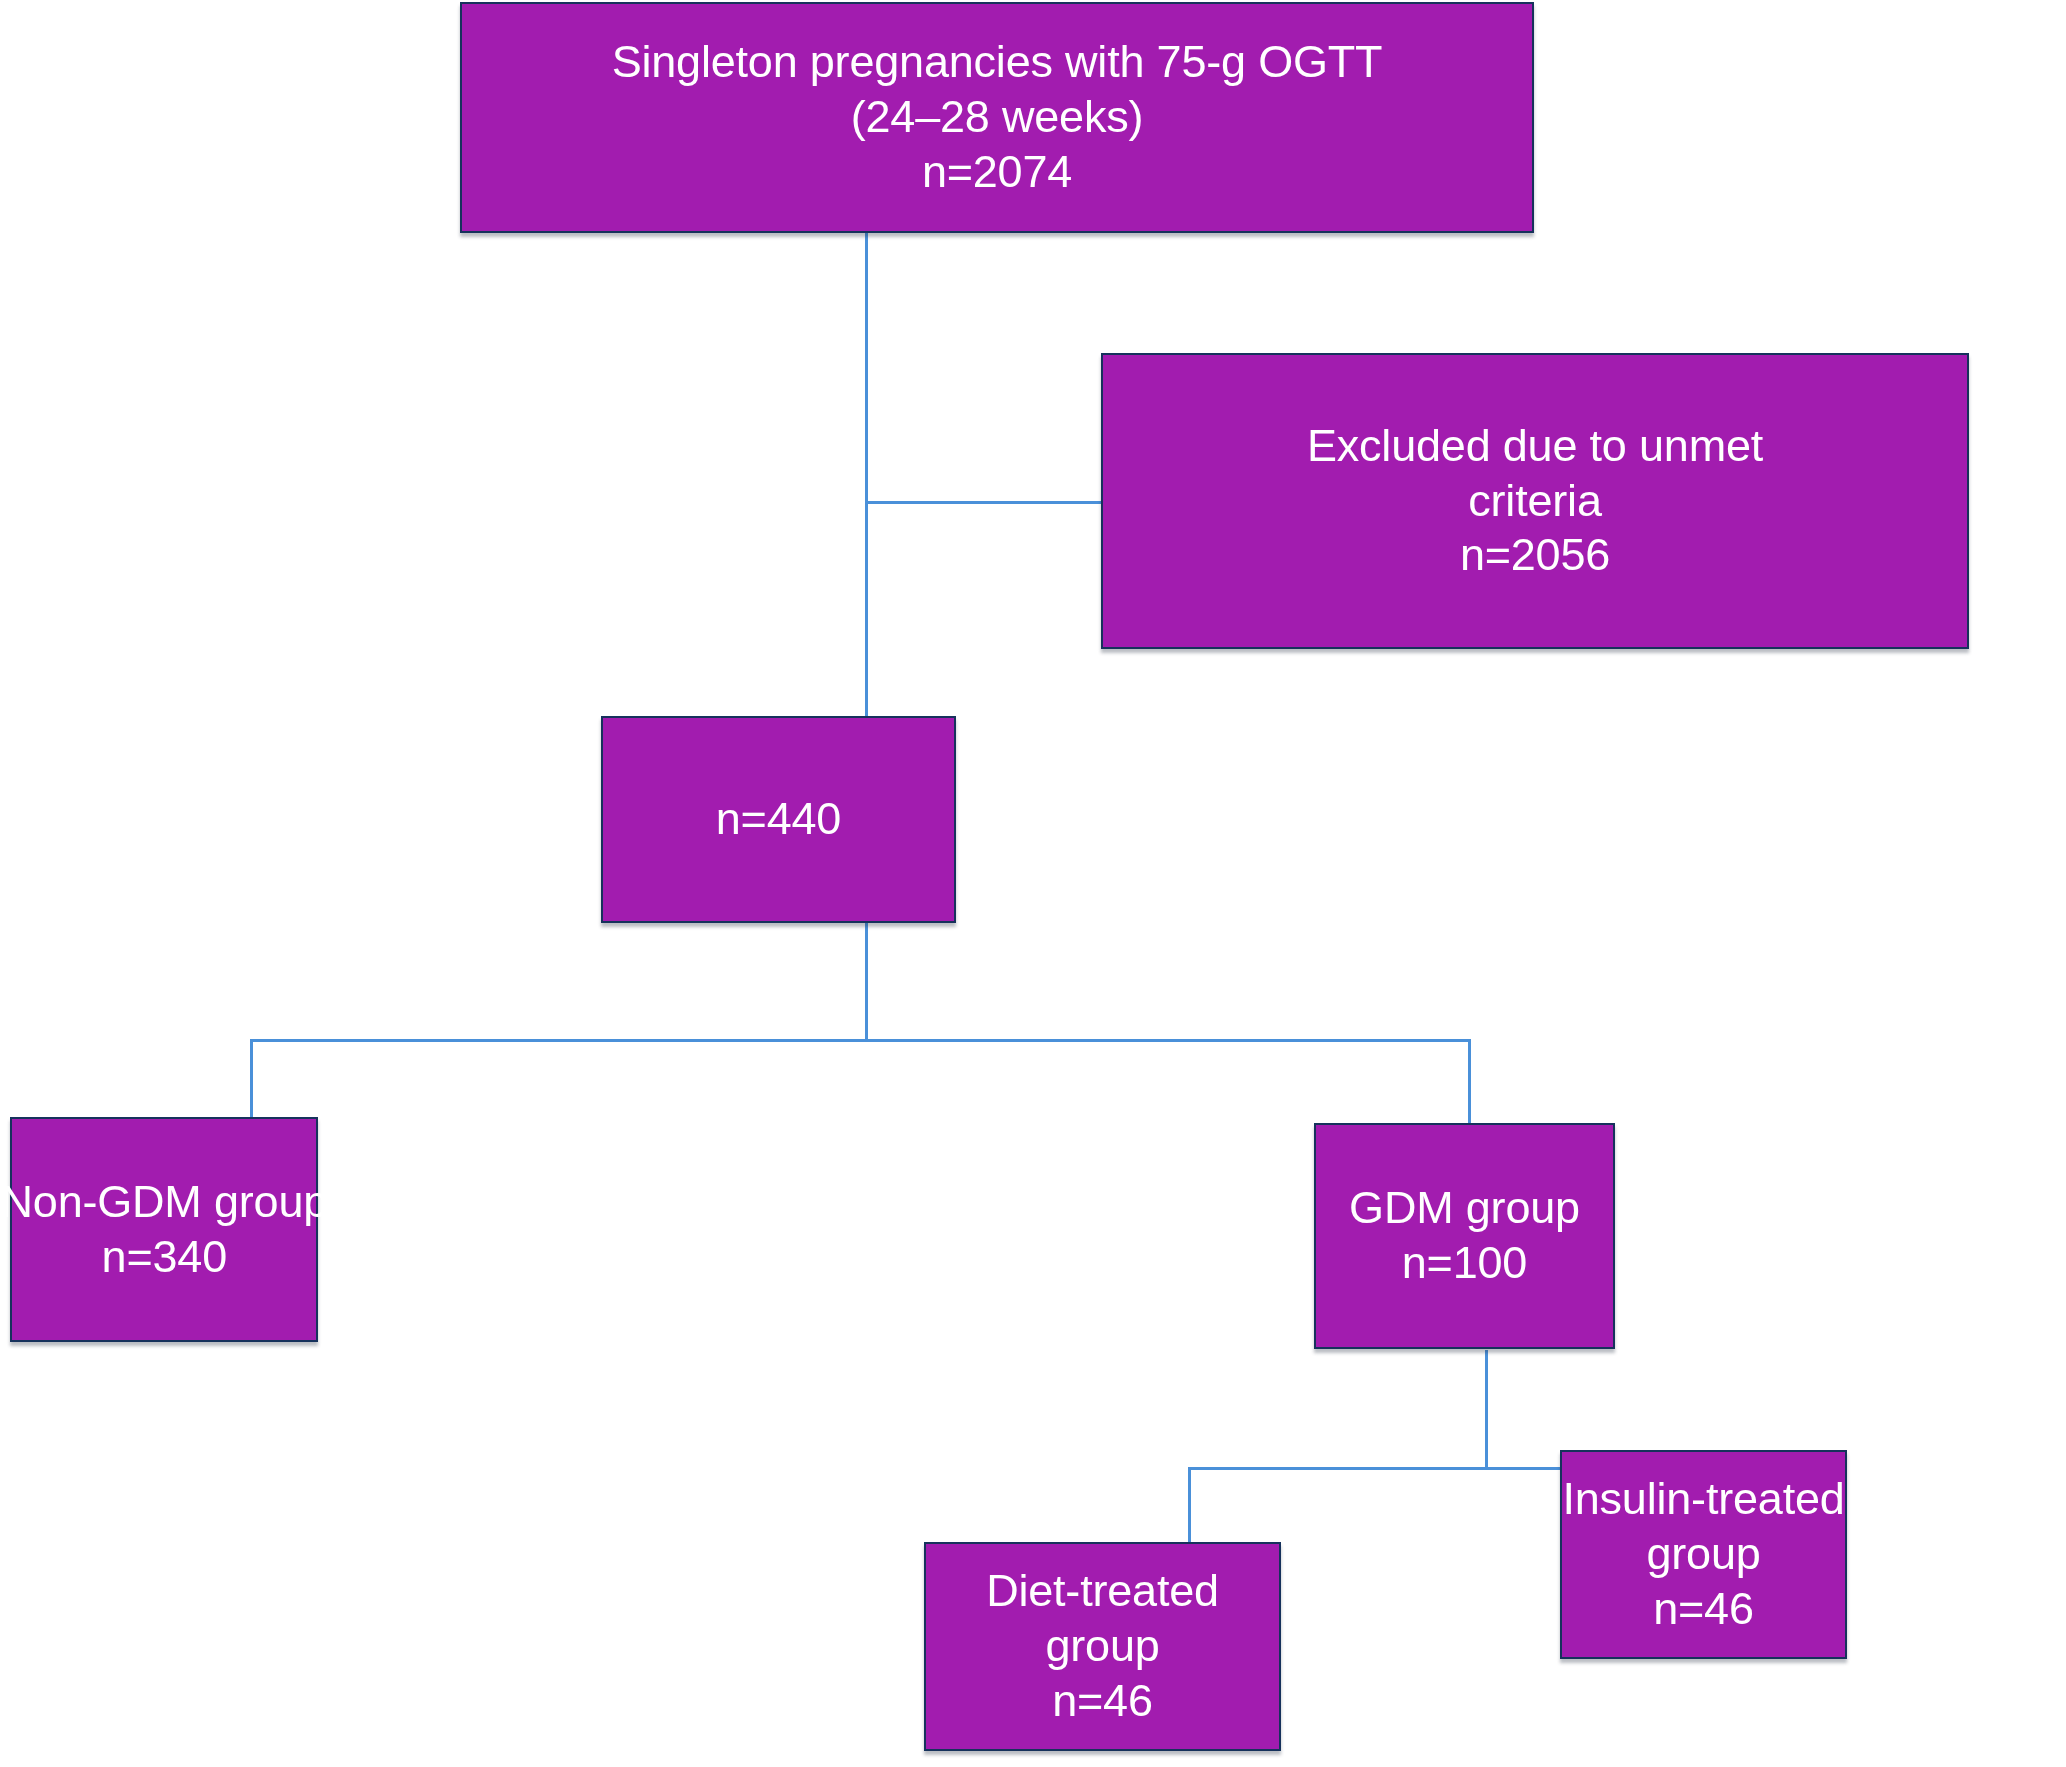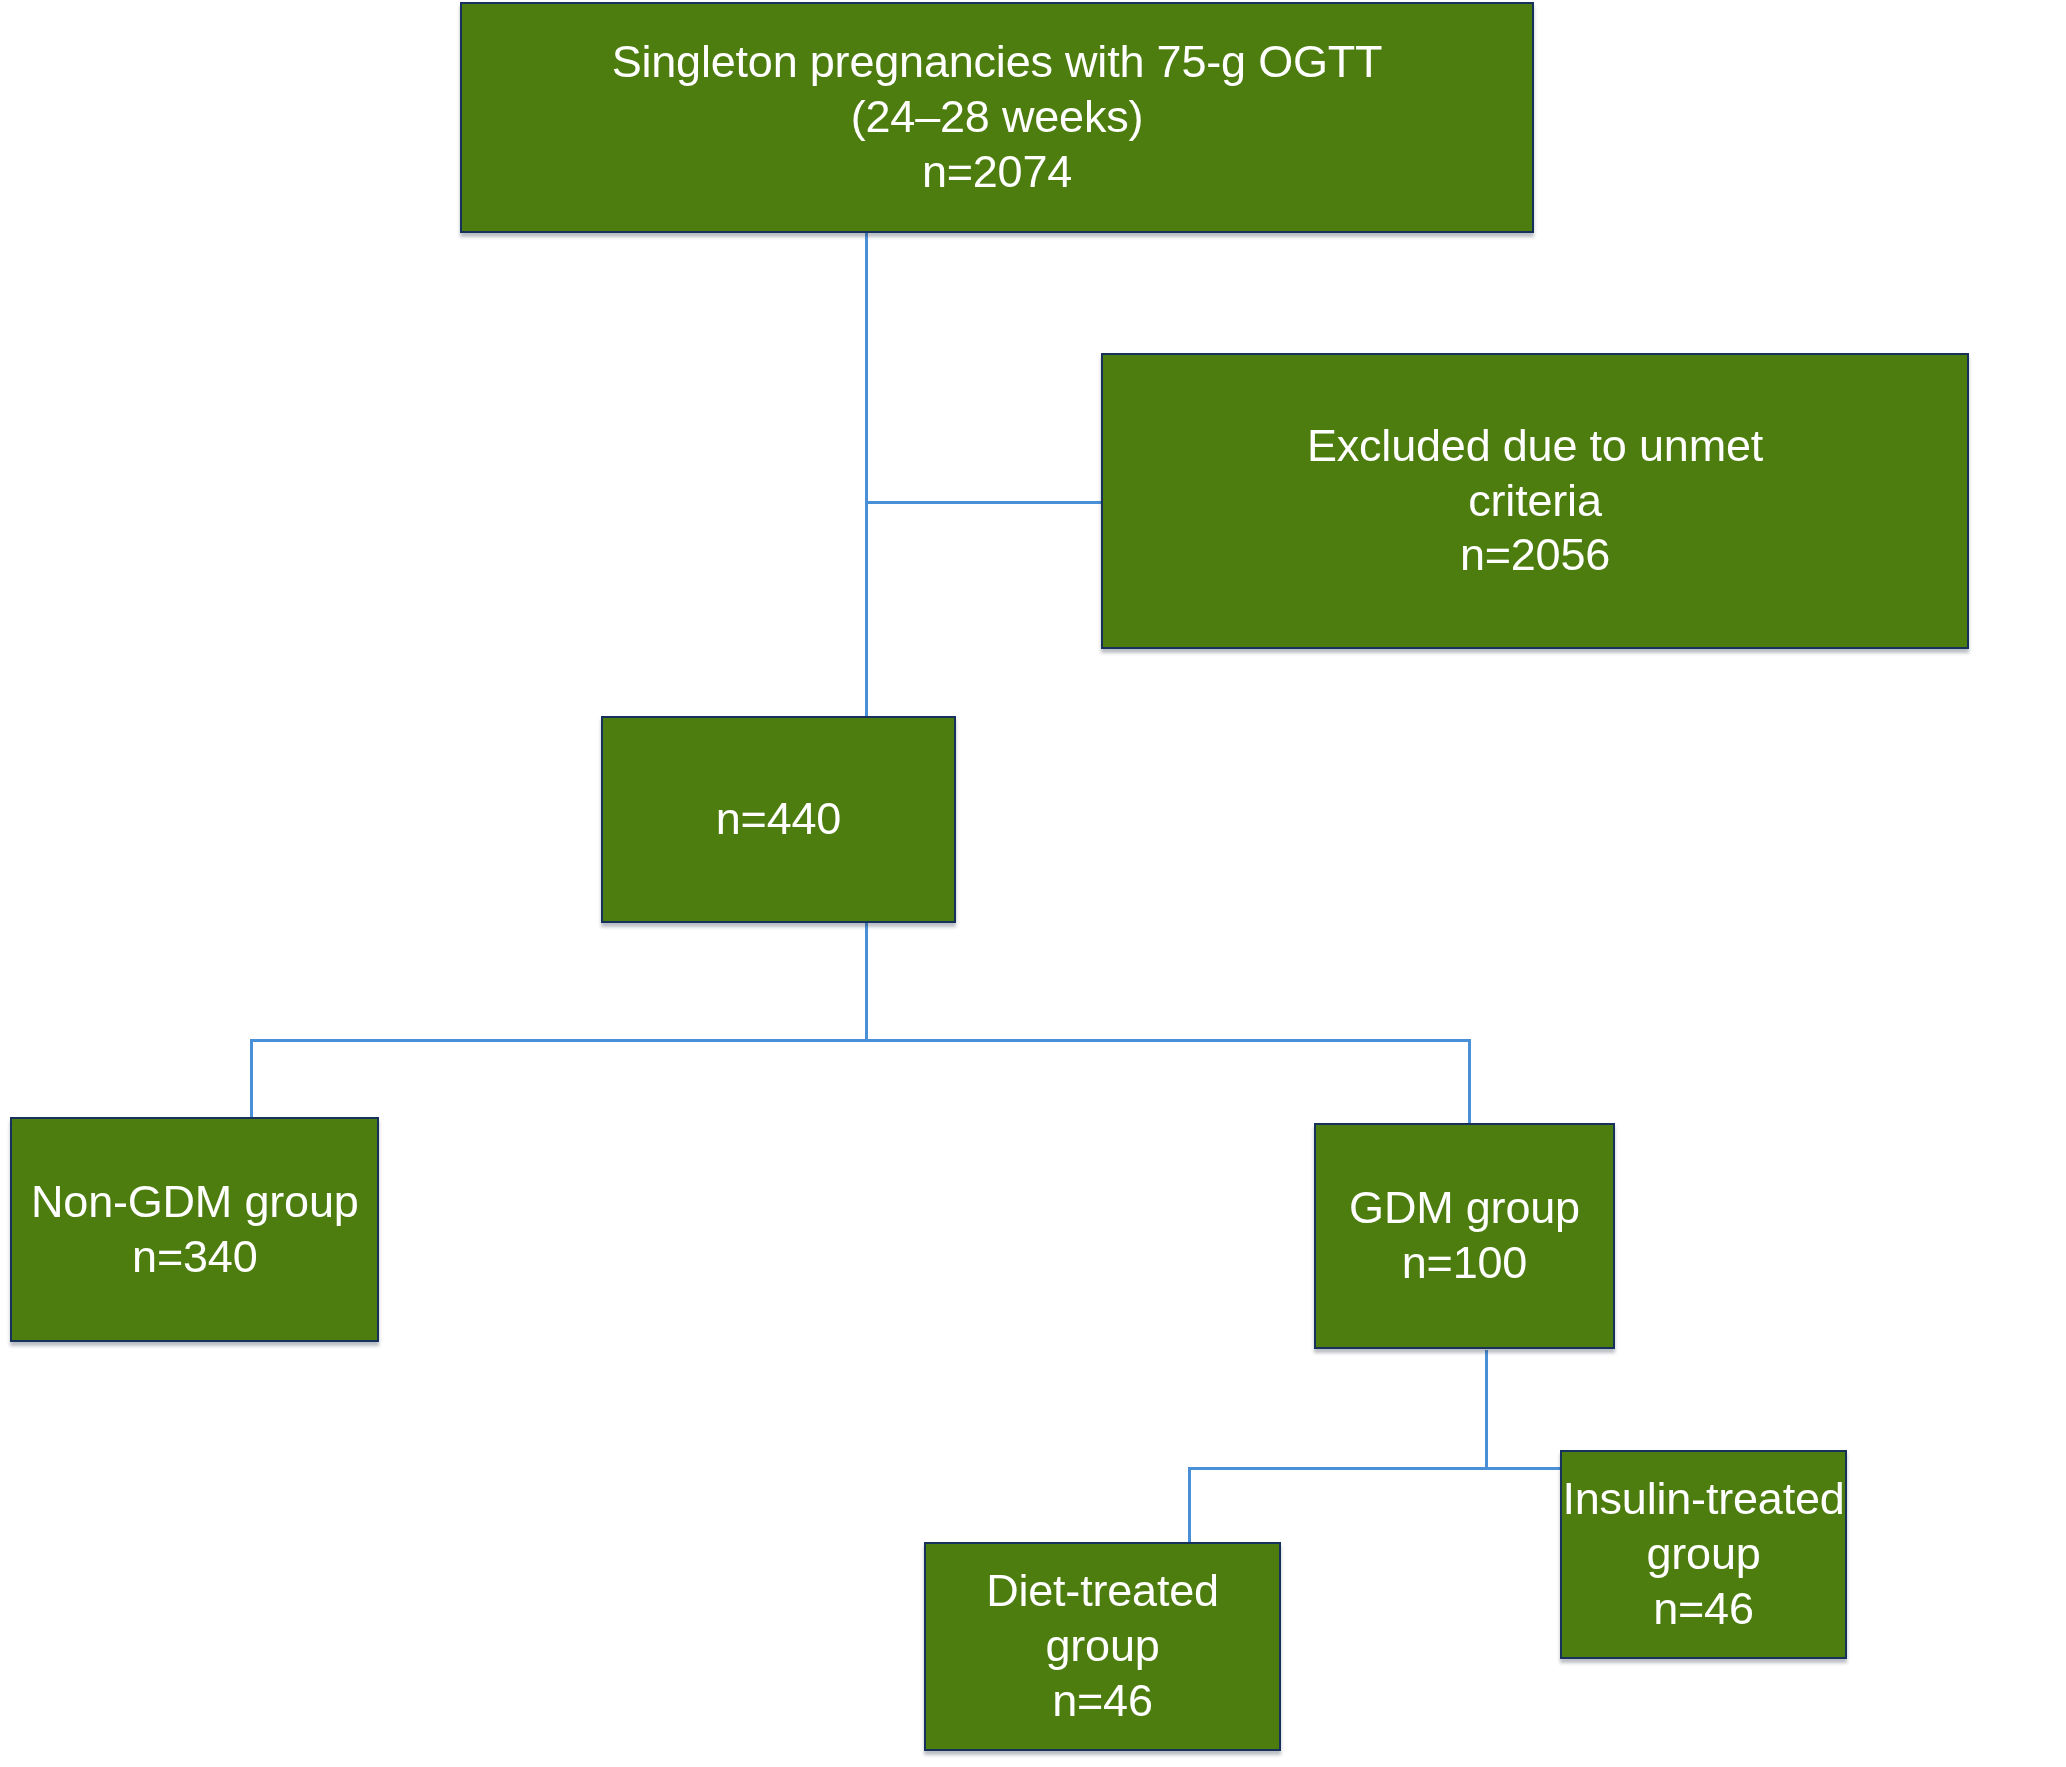--- a/index.html
+++ b/index.html
@@ -11,21 +11,21 @@
     position: relative;
     width: 2066px;
     height: 1767px;
     background: #ffffff;
     font-family: "Liberation Sans", sans-serif;
     overflow: hidden;
   }
   .node {
     position: absolute;
     box-sizing: border-box;
-    background: #4d7c0f;
+    background: #a21caf;
     border: 2.4px solid #16325C;
     box-shadow: 0 4px 3.2px rgba(30,40,60,0.30);
     color: #ffffff;
     display: flex;
     flex-direction: column;
     align-items: center;
     justify-content: center;
     text-align: center;
     font-size: 45px;
     line-height: 1.22;
@@ -45,21 +45,21 @@
   .hline {
     position: absolute;
     height: 3.2px;
     background: #4A90D9;
   }
 
   
   #node-screened   { left: 460px;  top: 1.6px;    width: 1074px; height: 231px; }
   #node-excluded   { left: 1101px; top: 353px;  width: 868px;  height: 296px; }
   #node-cohort     { left: 601px;  top: 716px;  width: 355px;  height: 207px; }
-  #node-nongdm     { left: 10.3px;   top: 1117px; width: 369px;  height: 225px; }
+  #node-nongdm     { left: 10.3px;   top: 1117px; width: 308px;  height: 225px; }
   #node-gdm        { left: 1302px; top: 1123px; width: 301px;  height: 226px; margin-left: 12px; }
   #node-diet       { left: 924px; top: 1542px; width: 357px;  height: 209px; }
   #node-insulin    { left: 1560px; top: 1450px; width: 287px;  height: 209px; }
 
   
   
   #conn-trunk      { left: 865px; top: 233px;  height: 485px; }
   
   #conn-excl-h     { left: 865px; top: 501px;  width: 248px; }
   

